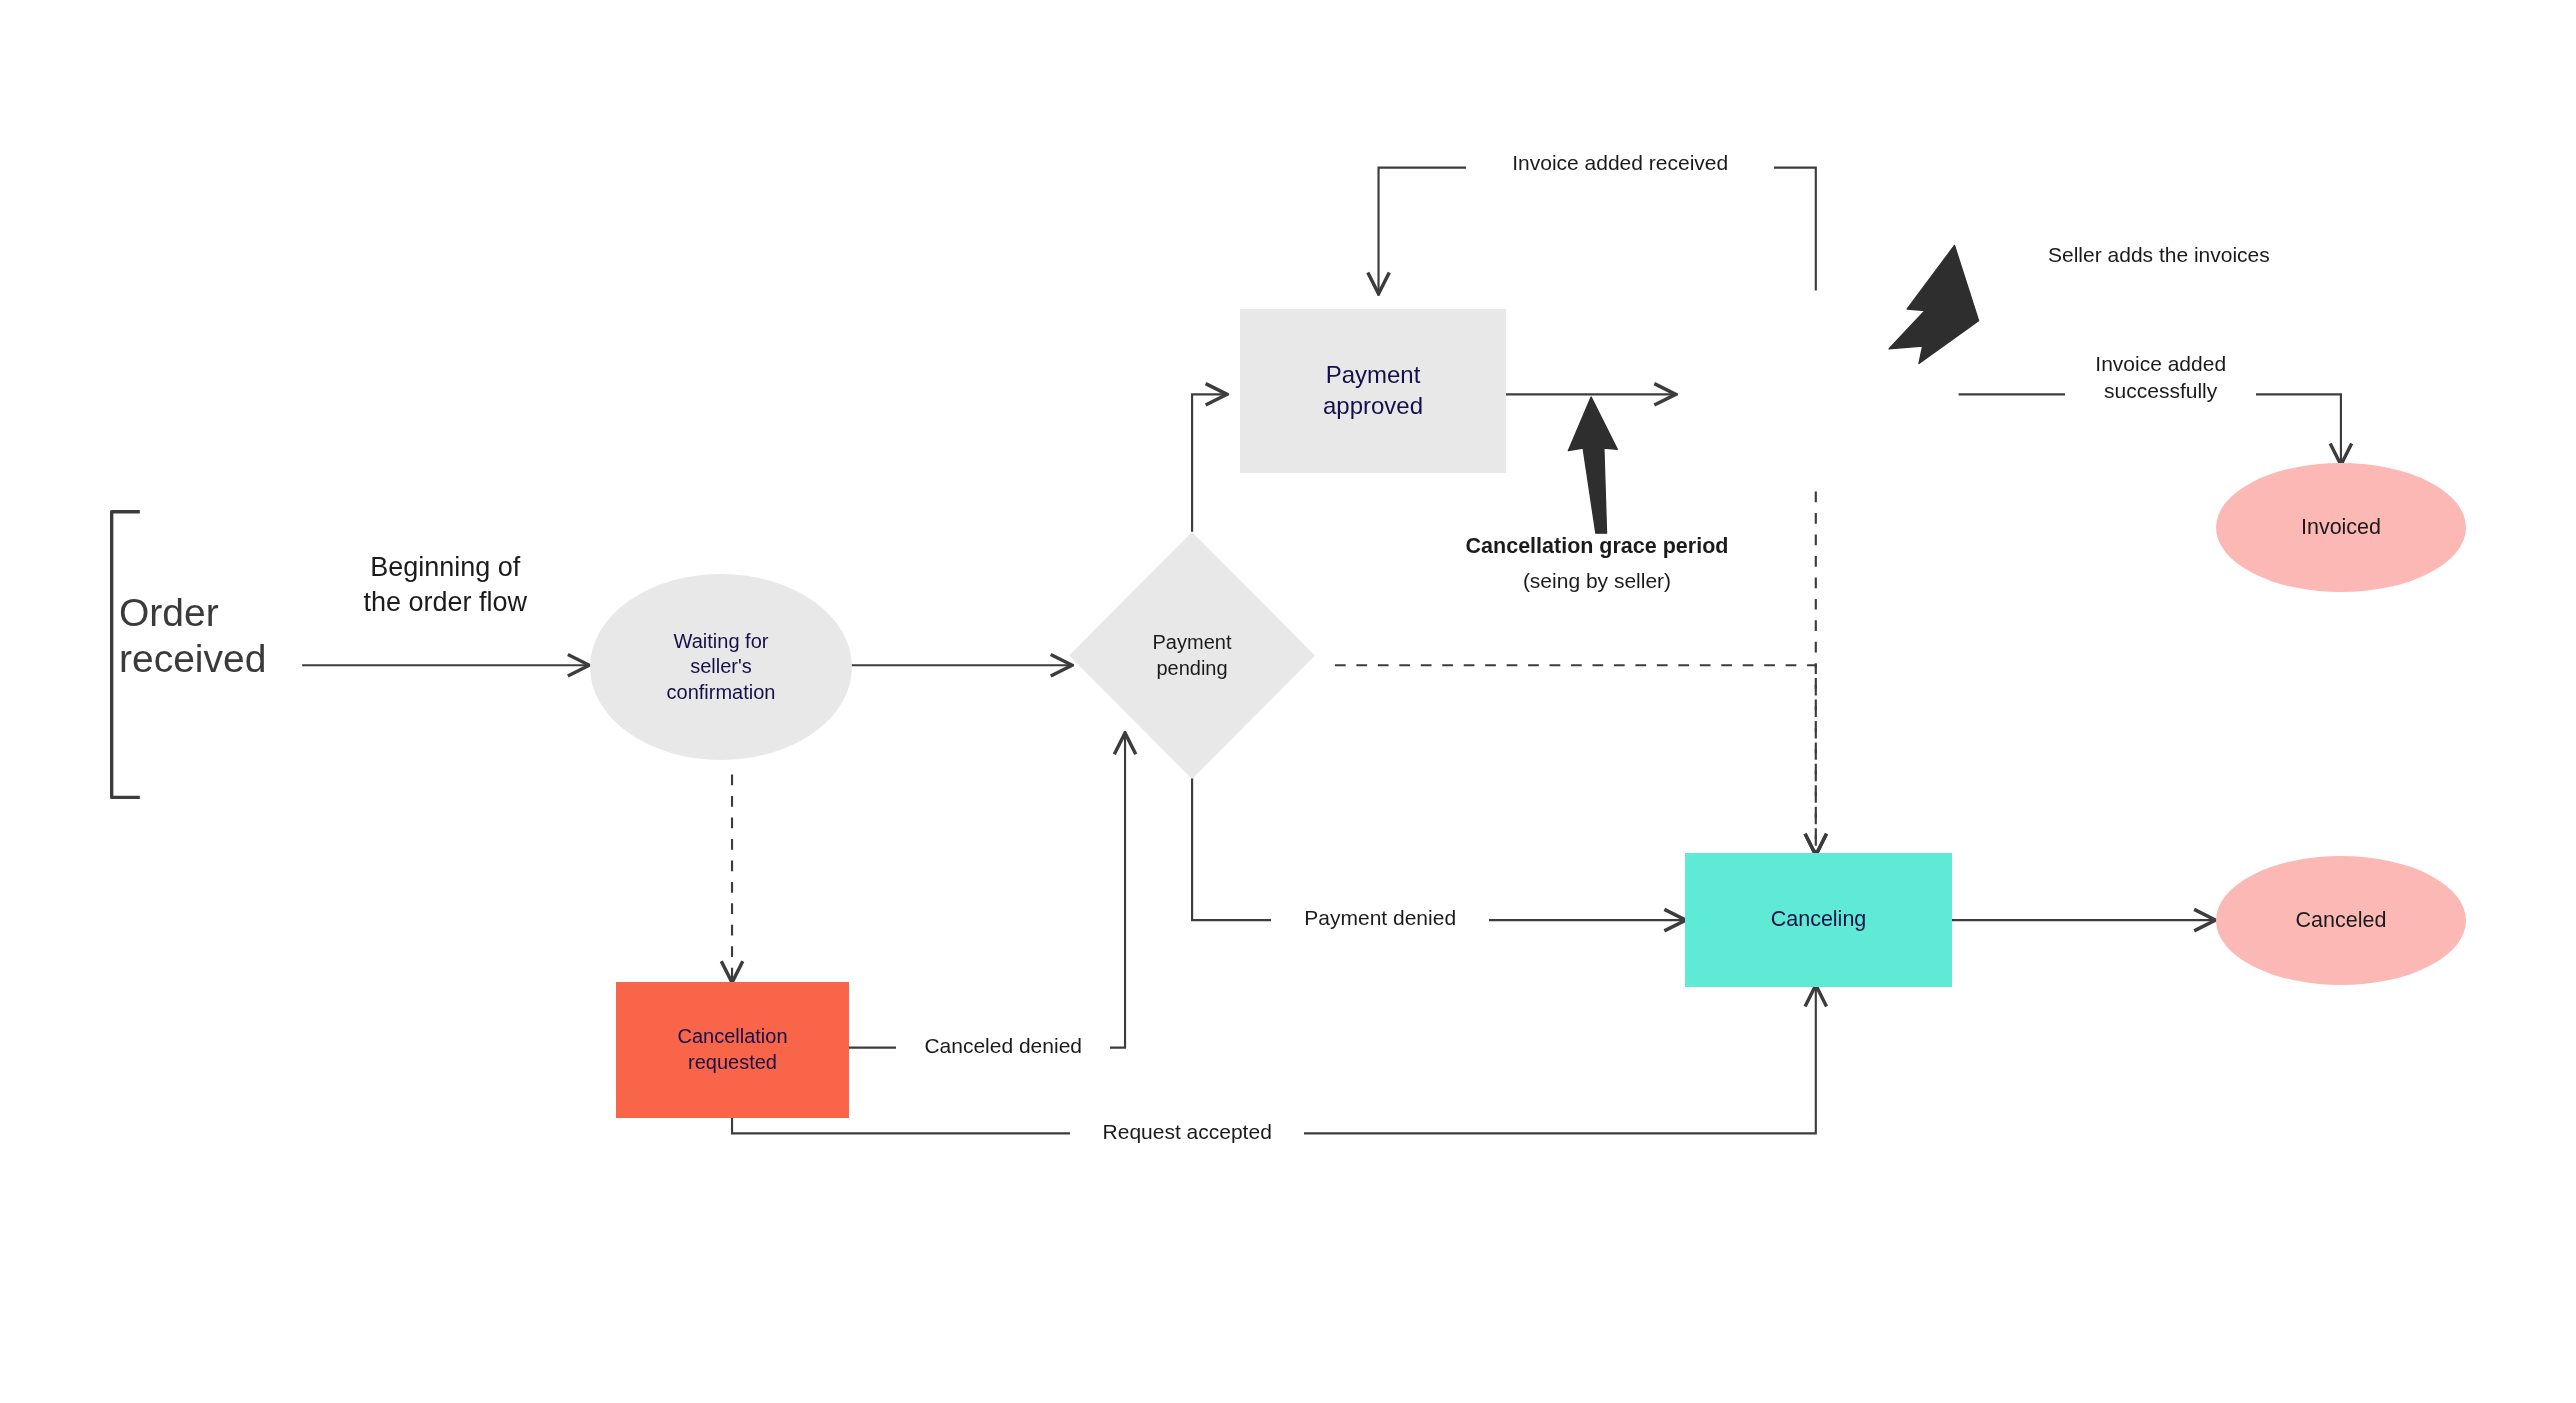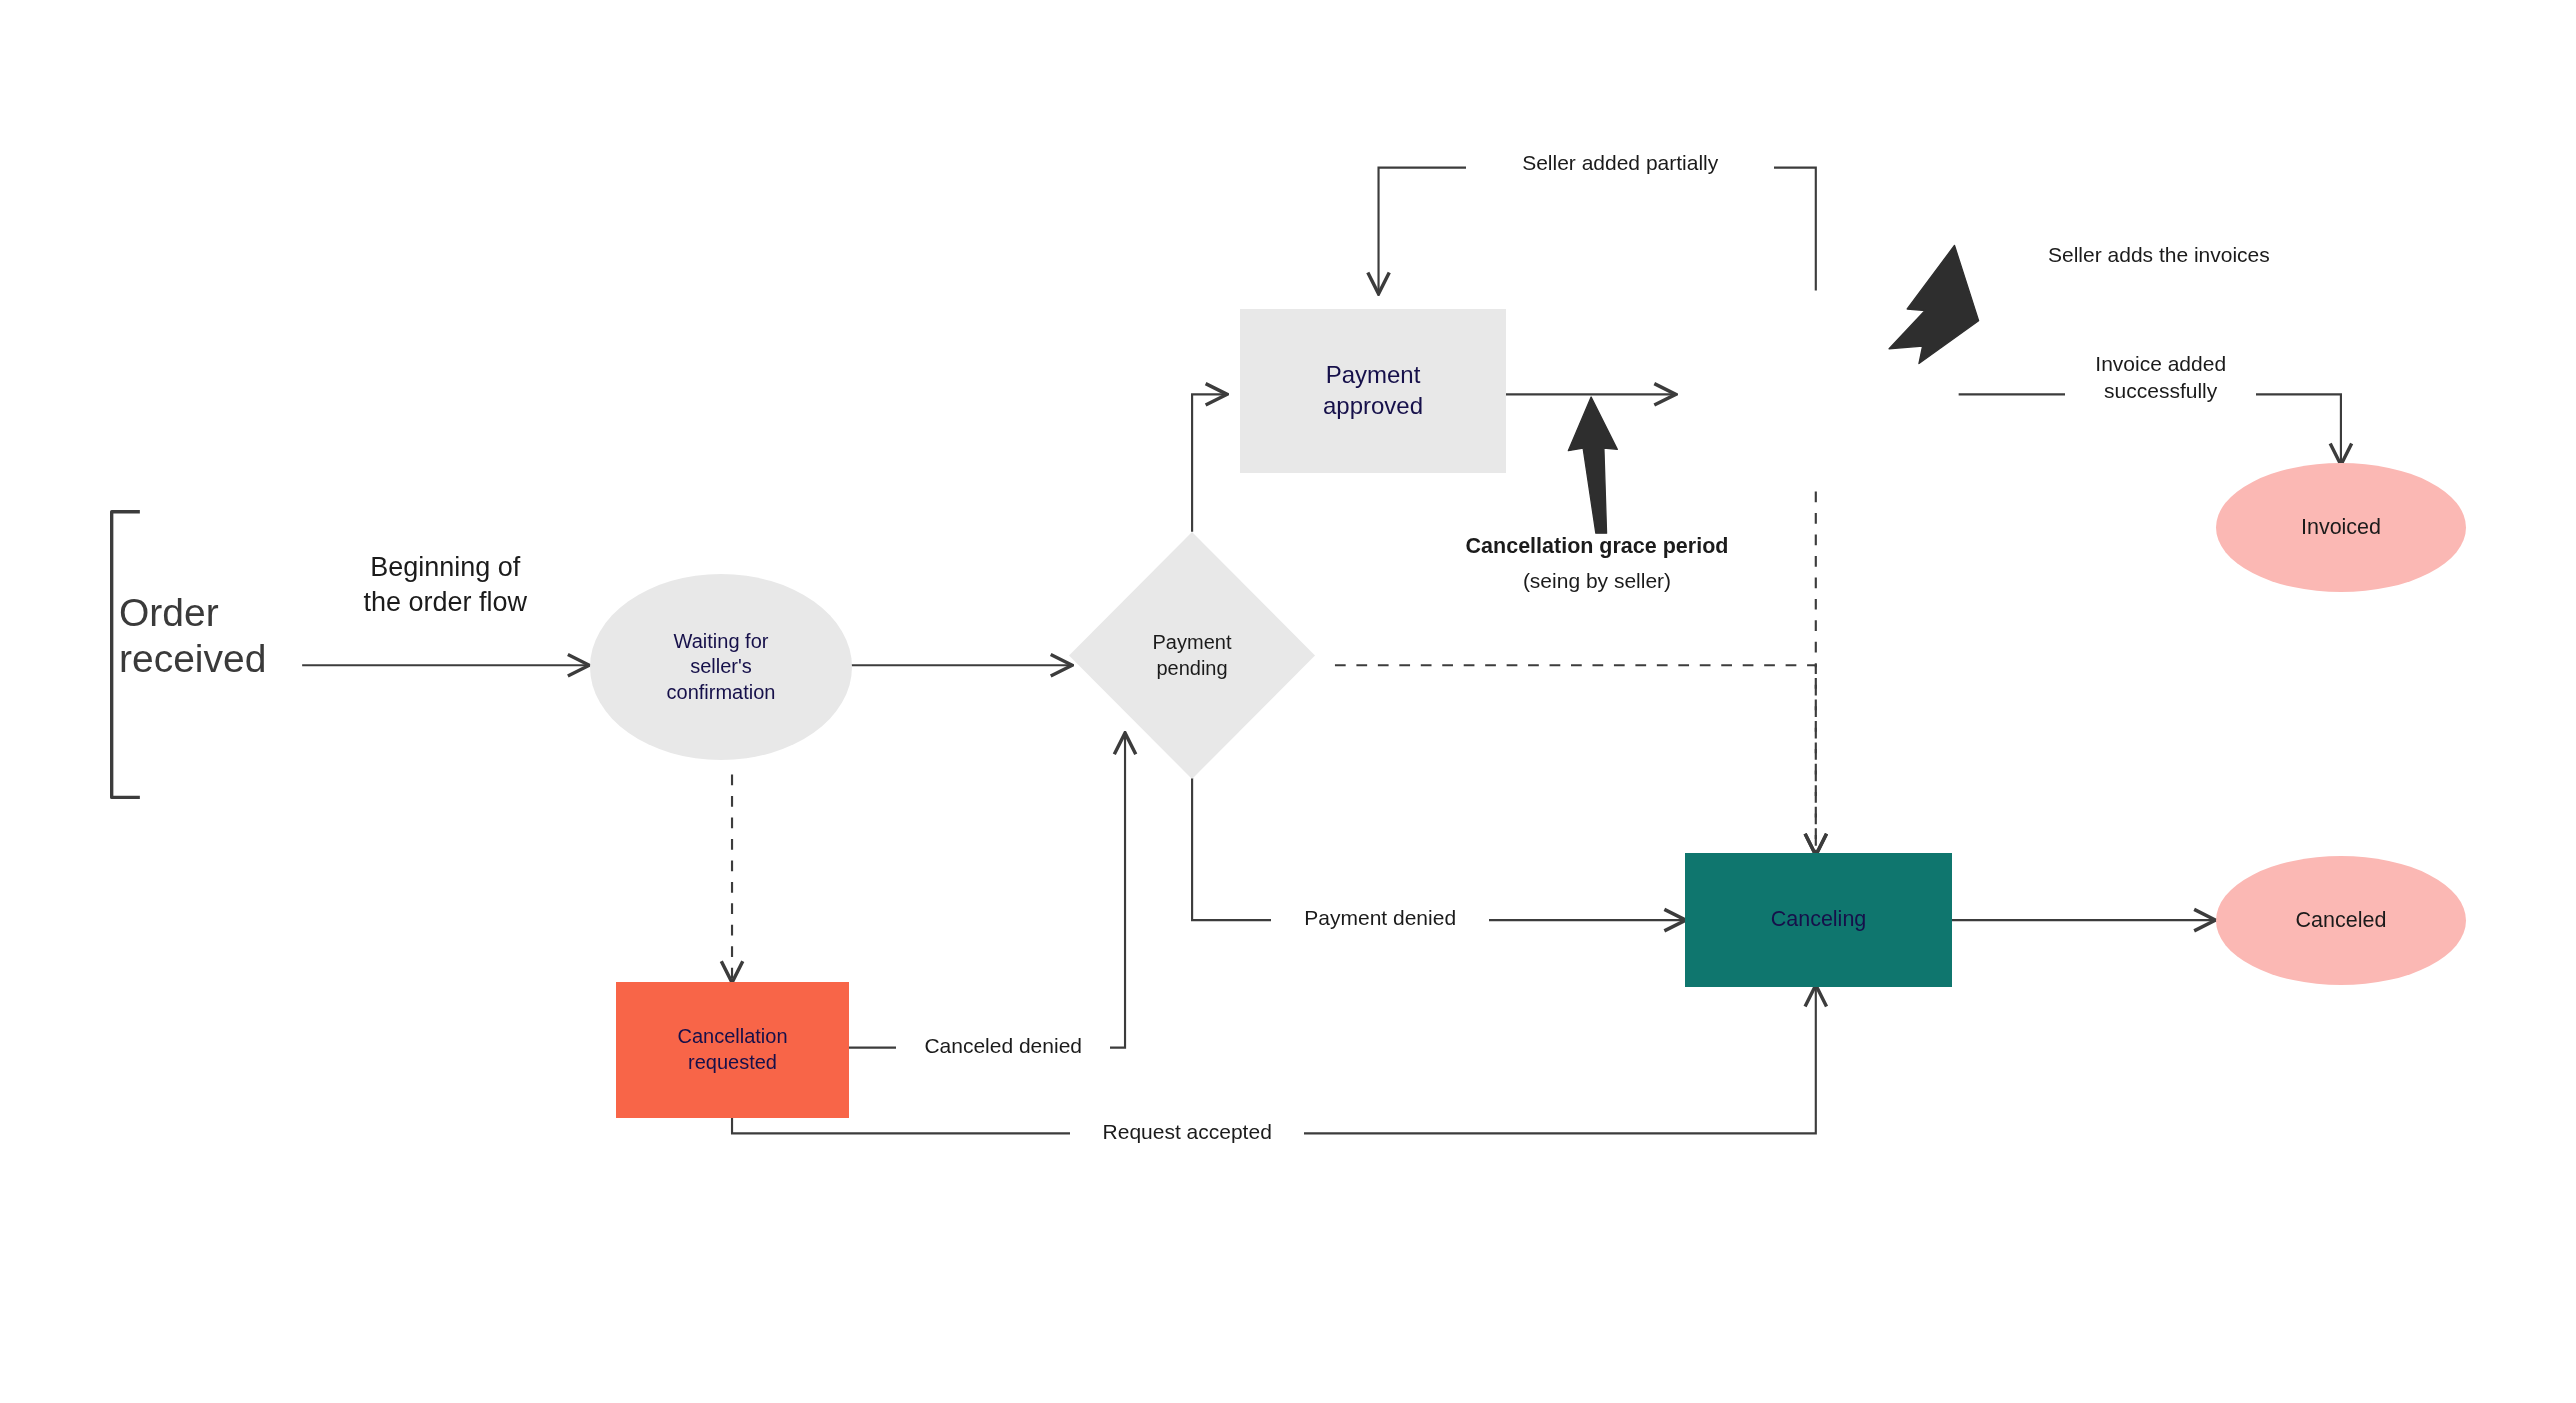--- a/index.html
+++ b/index.html
@@ -41,21 +41,21 @@
     display: block;
     white-space: pre-line;
   }
 
   
   .shape-rect-gray {
     background: #e8e8e8;
     color: #16104a;
   }
   .shape-rect-red {
-    background: #0f766e;
+    background: #5eead4;
     color: #16104a;
   }
   .shape-rect-red-light {
     background: #f86548;
     color: #16104a;
   }
   .shape-ellipse-gray {
     background: #e8e8e8;
     color: #16104a;
     border-radius: 50%;
@@ -201,21 +201,21 @@
     <span class="node-label">Canceling</span>
   </div>
 
   <div class="node shape-ellipse-pink" style="left:2216px; top:856px; width:250px; height:129px; font-size:21.5px;">
     <span class="node-label">Canceled</span>
   </div>
 
   <div class="edge-label" style="left:328px; top:550px; width:221px; font-size:27px;">Beginning of
 the order flow</div>
 
-  <div class="edge-label" style="left:1466px; top:149px; width:295px; font-size:21px;">Seller added partially</div>
+  <div class="edge-label" style="left:1466px; top:149px; width:295px; font-size:21px;">Invoice added received</div>
 
   <div class="edge-label" style="left:2065px; top:350px; width:178px; font-size:21px;">Invoice added
 successfully</div>
 
   <div class="edge-label" style="left:1271px; top:904px; width:205px; font-size:21px;">Payment denied</div>
 
   <div class="edge-label" style="left:896px; top:1032px; width:201px; font-size:21px;">Canceled denied</div>
 
   <div class="edge-label" style="left:1070px; top:1118px; width:221px; font-size:21px;">Request accepted</div>
 

